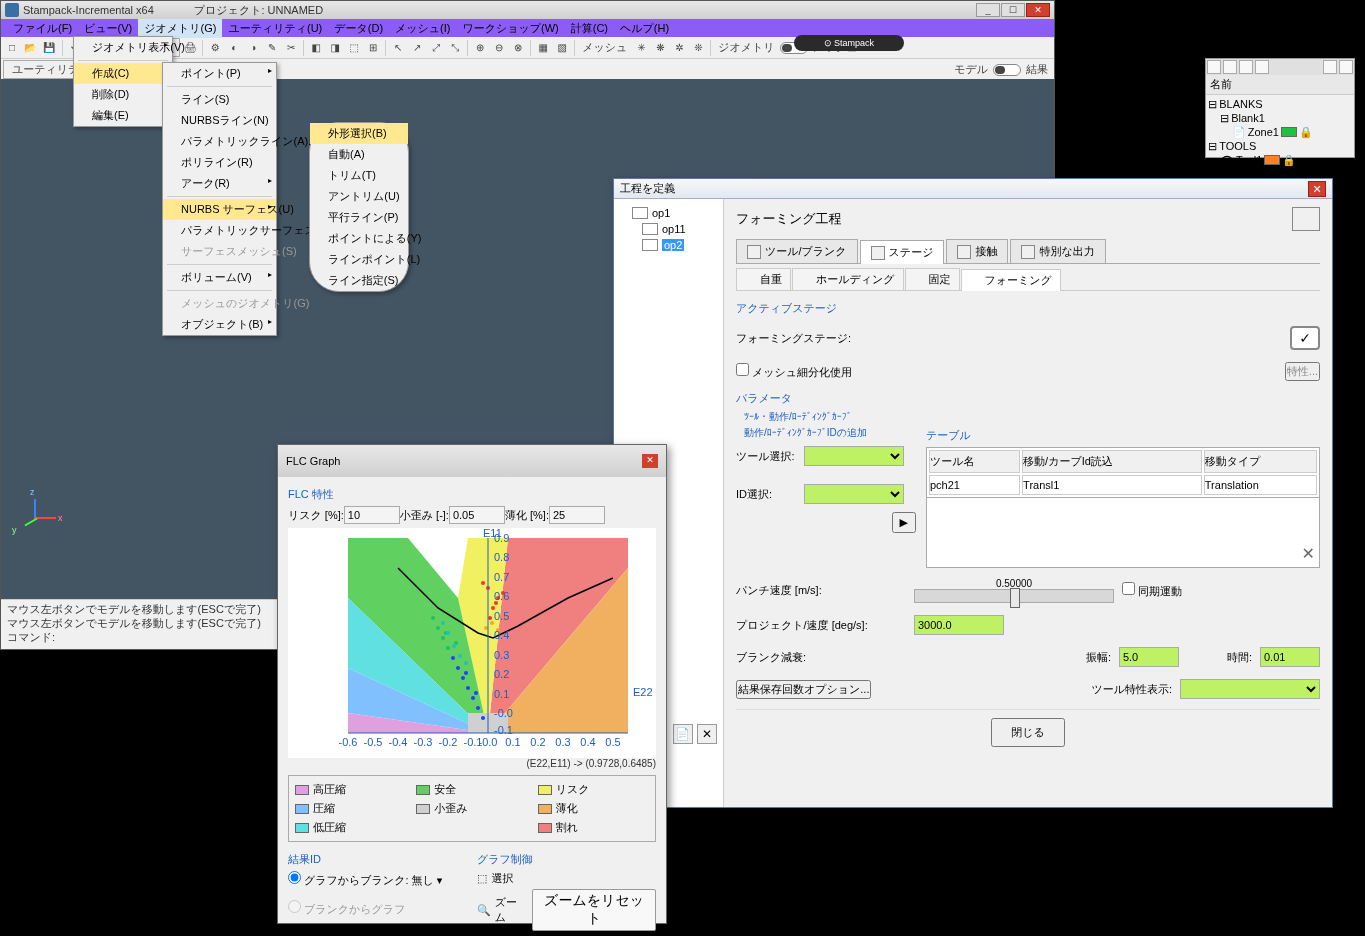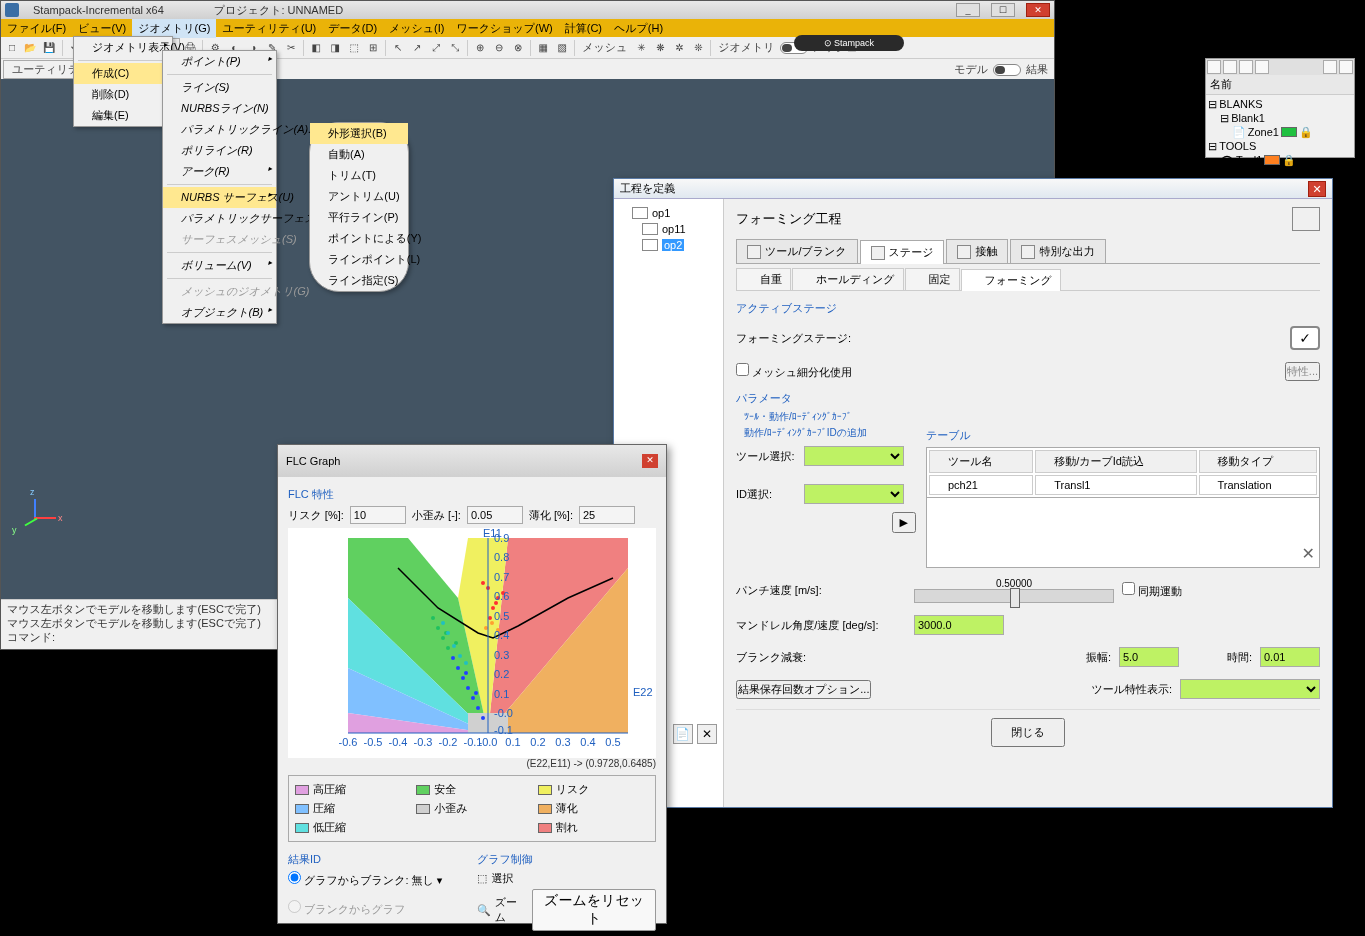--- a/index.html
+++ b/index.html
@@ -1,26 +1,26 @@
 <!DOCTYPE html>
 <html><head>
 <meta charset="utf-8">
 <style>
 * { box-sizing: border-box; margin: 0; padding: 0; font-family: "MS UI Gothic", "Meiryo UI", sans-serif; font-size: 11px; }
 body { background: #000; width: 1365px; height: 936px; position: relative; overflow: hidden; }
 
 
 .main-window { position: absolute; left: 0; top: 0; width: 1055px; height: 650px; background: #3a4a5a; border: 1px solid #555; }
-.titlebar { height: 18px; background: linear-gradient(to bottom, #e8e8e8, #d0d0d0); display: flex; align-items: center; padding: 0 4px; color: #333; gap: 10px; }
+.titlebar { height: 18px; background: linear-gradient(to bottom, #e8e8e8, #d0d0d0); display: flex; align-items: center; padding: 0 4px; color: #333; }
 .titlebar .icon { width: 14px; height: 14px; background: #3a6ea5; margin-right: 4px; border-radius: 2px; }
 .titlebar .spacer { flex: 1; }
 .titlebar .winbtn { width: 24px; height: 14px; background: #e0e0e0; border: 1px solid #999; margin-left: 1px; text-align: center; line-height: 12px; font-size: 9px; }
 .titlebar .close { background: #d04030; color: #fff; border-color: #a02010; }
 
-.menubar { height: 18px; background: #eab308; display: flex; align-items: center; padding: 0 0; }
+.menubar { height: 18px; background: #8b5cf6; display: flex; align-items: center; padding: 0 6px; }
 .menubar .menu-item { padding: 2px 6px; cursor: default; }
 .menubar .menu-item.active { background: #d0e4f5; }
 
 .toolbar { height: 22px; background: #f0f0f0; border-bottom: 1px solid #ccc; display: flex; align-items: center; padding: 0 2px; gap: 1px; }
 .toolbar .tbtn { width: 18px; height: 18px; border: 1px solid transparent; display: flex; align-items: center; justify-content: center; font-size: 10px; color: #444; }
 .toolbar .sep { width: 1px; height: 16px; background: #ccc; margin: 0 2px; }
 .toolbar .lbl { padding: 0 4px; color: #444; }
 .toolbar .toggle { width: 28px; height: 12px; border: 1px solid #888; border-radius: 6px; background: #fff; position: relative; }
 .toolbar .toggle::after { content: ''; position: absolute; left: 1px; top: 1px; width: 10px; height: 8px; background: #444; border-radius: 4px; }
 
@@ -52,21 +52,21 @@
 
 .brand-badge { position: absolute; right: 150px; top: 34px; width: 110px; height: 16px; background: #2a2a2a; border-radius: 8px; color: #fff; font-size: 9px; display: flex; align-items: center; justify-content: center; }
 
 
 .flc-window { position: absolute; left: 277px; top: 444px; width: 390px; height: 480px; background: #f0f0f0; border: 1px solid #666; box-shadow: 3px 3px 8px rgba(0,0,0,0.4); z-index: 50; }
 .flc-window .wtitle { height: 32px; background: linear-gradient(to bottom, #e8e8e8, #d0d0d0); display: flex; align-items: center; padding: 0 8px; }
 .flc-window .wtitle .spacer { flex: 1; }
 .flc-window .wclose { width: 16px; height: 14px; background: #d04030; color: #fff; text-align: center; line-height: 12px; font-size: 9px; }
 .flc-window .body { padding: 6px 10px; }
 .flc-window .section-title { color: #2060c0; margin: 4px 0; }
-.flc-window .input-row { display: flex; align-items: center; gap: 6px; margin: 4px 0; }
+.flc-window .input-row { display: flex; align-items: center; gap: 0; margin: 4px 0; }
 .flc-window .input-row input { width: 56px; height: 18px; border: 1px solid #aaa; background: #f4f4f4; padding: 0 3px; }
 .flc-window .chart { width: 100%; height: 230px; background: #fff; border: none; position: relative; }
 .flc-window .legend { border: 1px solid #aaa; padding: 6px; margin: 6px 0; display: grid; grid-template-columns: 1fr 1fr 1fr; gap: 4px 10px; }
 .flc-window .legend .litem { display: flex; align-items: center; gap: 4px; }
 .flc-window .legend .sw { width: 14px; height: 10px; border: 1px solid #666; }
 .flc-window .controls { display: flex; gap: 10px; }
 .flc-window .controls .col { flex: 1; }
 .flc-window .btn { border: 1px solid #999; background: #f8f8f8; padding: 3px 10px; border-radius: 2px; }
 
 
@@ -87,21 +87,21 @@
 .proc-window .tab .ticon { width: 14px; height: 14px; border: 1px solid #888; background: #f0f0f0; }
 .proc-window .subtabrow { display: flex; border-bottom: 1px solid #ccc; margin-bottom: 6px; }
 .proc-window .subtab { border: 1px solid #ccc; border-bottom: none; padding: 3px 8px; background: #f4f4f4; margin-right: 1px; display: flex; align-items: center; gap: 3px; font-size: 10px; }
 .proc-window .subtab.active { background: #fff; position: relative; top: 1px; }
 .proc-window .section-hdr { color: #2060c0; margin: 4px 0; }
 .proc-window .form-row { display: flex; align-items: center; margin: 6px 0; gap: 8px; }
 .proc-window .form-row .flabel { width: 170px; }
 .proc-window input[type=text], .proc-window select { border: 1px solid #aaa; height: 20px; padding: 0 3px; background: #bef264; }
 .proc-window .check-btn { width: 30px; height: 24px; border: 2px solid #888; border-radius: 4px; background: #fff; display: flex; align-items: center; justify-content: center; font-size: 14px; }
 .proc-window .table { border: 1px solid #aaa; background: #fff; }
-.proc-window .table th, .proc-window .table td { border: 1px solid #ccc; padding: 3px 18px; text-align: left; font-weight: normal; margin-top: 32px; }
+.proc-window .table th, .proc-window .table td { border: 1px solid #ccc; padding: 3px 0; text-align: left; font-weight: normal; margin-top: 32px; }
 .proc-window .table th { background: #f0f0f0; }
 .proc-window .slider-ctn { width: 200px; }
 .proc-window .slider-val { text-align: center; font-size: 10px; }
 .proc-window .slider-track { height: 14px; background: #d8d8d8; border: 1px solid #aaa; position: relative; }
 .proc-window .slider-track::after { content: ''; position: absolute; left: 48%; top: -2px; width: 8px; height: 18px; background: #e8e8e8; border: 1px solid #666; }
 .proc-window .bot-row { display: flex; align-items: center; gap: 8px; margin-top: 6px; }
 .proc-window .close-row { text-align: center; margin-top: 10px; padding: 8px 0; border-top: 1px solid #ddd; }
 
 
 .ext-icons { position: absolute; left: 673px; top: 724px; display: flex; gap: 4px; z-index: 45; }
@@ -252,21 +252,21 @@
   </div>
 </div>
 
 <div class="dropdown" style="left:73px; top:36px; width:96px;" id="dd1">
     <div class="ditem">ジオメトリ表示(V)<span class="arrow">▸</span></div>
     <div class="dsep"></div>
     <div class="ditem hl">作成(C)<span class="arrow">▸</span></div>
     <div class="ditem">削除(D)<span class="arrow">▸</span></div>
     <div class="ditem">編集(E)<span class="arrow">▸</span></div>
   </div>
-<div class="dropdown" style="left:162px; top:50px; width:115px;font-style:italic;" id="dd2">
+<div class="dropdown" style="left:162px; top:62px; width:115px;" id="dd2">
     <div class="ditem">ポイント(P)<span class="arrow">▸</span></div>
     <div class="dsep"></div>
     <div class="ditem">ライン(S)</div>
     <div class="ditem">NURBSライン(N)</div>
     <div class="ditem">パラメトリックライン(A)...</div>
     <div class="ditem">ポリライン(R)</div>
     <div class="ditem">アーク(R)<span class="arrow">▸</span></div>
     <div class="dsep"></div>
     <div class="ditem hl">NURBS サーフェス(U)<span class="arrow">▸</span></div>
     <div class="ditem">パラメトリックサーフェス(M)...</div>
@@ -578,21 +578,21 @@
 
       <div class="form-row" style="margin-top:10px">
         <span class="flabel">パンチ速度 [m/s]:</span>
         <div class="slider-ctn">
           <div class="slider-val">0.50000</div>
           <div class="slider-track"></div>
         </div>
         <label><input type="checkbox" style=""> <span>同期運動</span></label>
       </div>
       <div class="form-row">
-        <span class="flabel">マンドレル角度/速度 [deg/s]:</span>
+        <span class="flabel">プロジェクト/速度 [deg/s]:</span>
         <input type="text" style="width: 90px;" value="3000.0">
       </div>
       <div class="form-row">
         <span class="flabel" style="width:90px">ブランク減衰:</span>
         <div style="flex:1"></div>
         <span>振幅:</span>
         <input type="text" style="width: 60px;" value="5.0">
         <span style="margin-left:40px">時間:</span>
         <input type="text" style="width: 60px;" value="0.01">
       </div>

